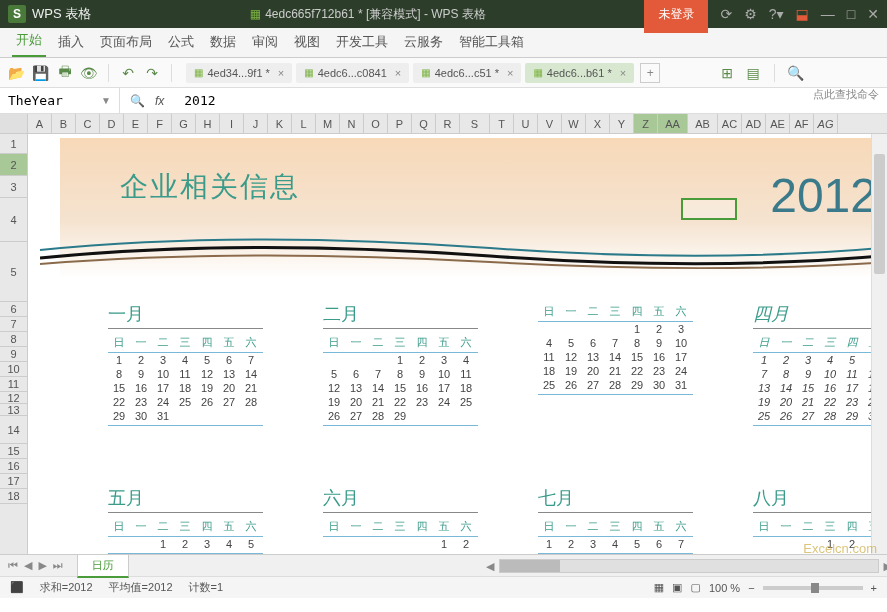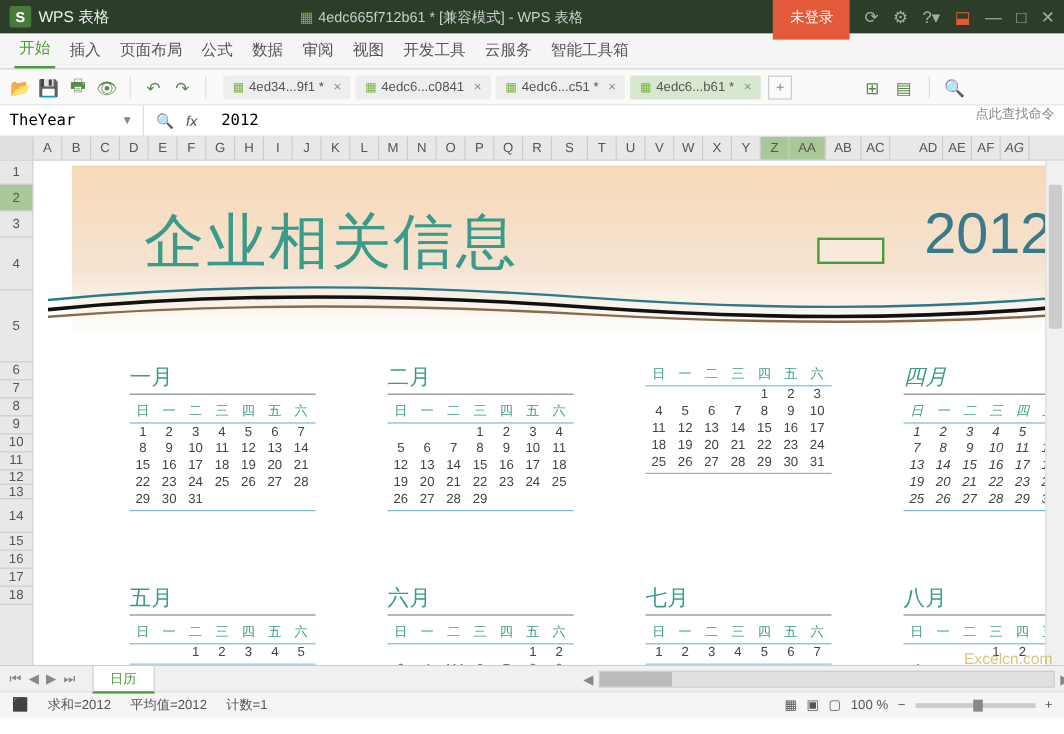--- a/index.html
+++ b/index.html
@@ -53,21 +53,21 @@
 
 .grid-area { display: flex; height: 420px; position: relative; }
 .row-headers { width: 28px; background: #e8e8e8; border-right: 1px solid #ccc; }
 .row-headers .rh { border-bottom: 1px solid #ccc; text-align: center; font-size: 11px; color: #555; display: flex; align-items: center; justify-content: center; }
 .row-headers .rh.sel { background: #a8c898; }
 
 .sheet-content { flex: 1; position: relative; overflow: hidden; background: #fff; }
 
 
 .banner { position: absolute; left: 32px; top: 4px; right: 0; height: 140px; background: linear-gradient(180deg, #f7d9b8 0%, #f5e3d0 60%, #fff 100%); }
-.banner .title-text { position: absolute; left: 60px; top: 30px; font-size: 50px; color: #3a9b8a; font-weight: 300; letter-spacing: 2px; }
+.banner .title-text { position: absolute; left: 60px; top: 30px; font-size: 28px; color: #3a9b8a; font-weight: 300; letter-spacing: 2px; }
 .banner .year-text { position: absolute; right: 10px; top: 30px; font-size: 48px; color: #3a7a8a; font-weight: 300; }
 .banner .wave { position: absolute; bottom: 8px; left: -20px; right: -20px; height: 40px; }
 .banner .year-box { position: absolute; right: 150px; top: 60px; width: 56px; height: 22px; border: 2px solid #4a9b3a; background: rgba(255,255,255,0.3); }
 
 
 .cal-container { position: absolute; left: 80px; top: 168px; display: flex; gap: 60px; flex-wrap: wrap; width: 800px; }
 .month-block { width: 155px; }
 .month-name { color: #3a9b8a; font-size: 18px; font-weight: 400; margin-bottom: 4px; border-bottom: 1px solid #888; padding-bottom: 2px; }
 .dow-row { display: flex; border-bottom: 1px solid #7ab8d8; }
 .dow-row span { width: 22px; text-align: center; font-size: 11px; color: #3a9b8a; padding: 2px 0; }
@@ -207,21 +207,21 @@
     <div class="ch" style="width: 24px;">T</div>
     <div class="ch" style="width: 24px;">U</div>
     <div class="ch" style="width: 24px;">V</div>
     <div class="ch" style="width: 24px;">W</div>
     <div class="ch" style="width: 24px;">X</div>
     <div class="ch" style="width: 24px;">Y</div>
     <div class="ch sel" style="width: 24px;">Z</div>
     <div class="ch sel" style="width: 30px; text-align: center;">AA</div>
     <div class="ch" style="width: 30px;">AB</div>
     <div class="ch" style="width: 24px;">AC</div>
-    <div class="ch" style="width: 24px; margin-left: 20px;">AD</div>
+    <div class="ch" style="width: 24px;">AD</div>
     <div class="ch" style="width: 24px;">AE</div>
     <div class="ch" style="width: 24px;">AF</div>
     <div class="ch" style="width: 24px; font-style: italic;">AG</div>
   </div>
 
 <div class="grid-area">
   <div class="row-headers" id="row-headers">
       <div class="rh" style="height: 20px;">1</div>
       <div class="rh sel" style="height: 22px;">2</div>
       <div class="rh" style="height: 22px;">3</div>

